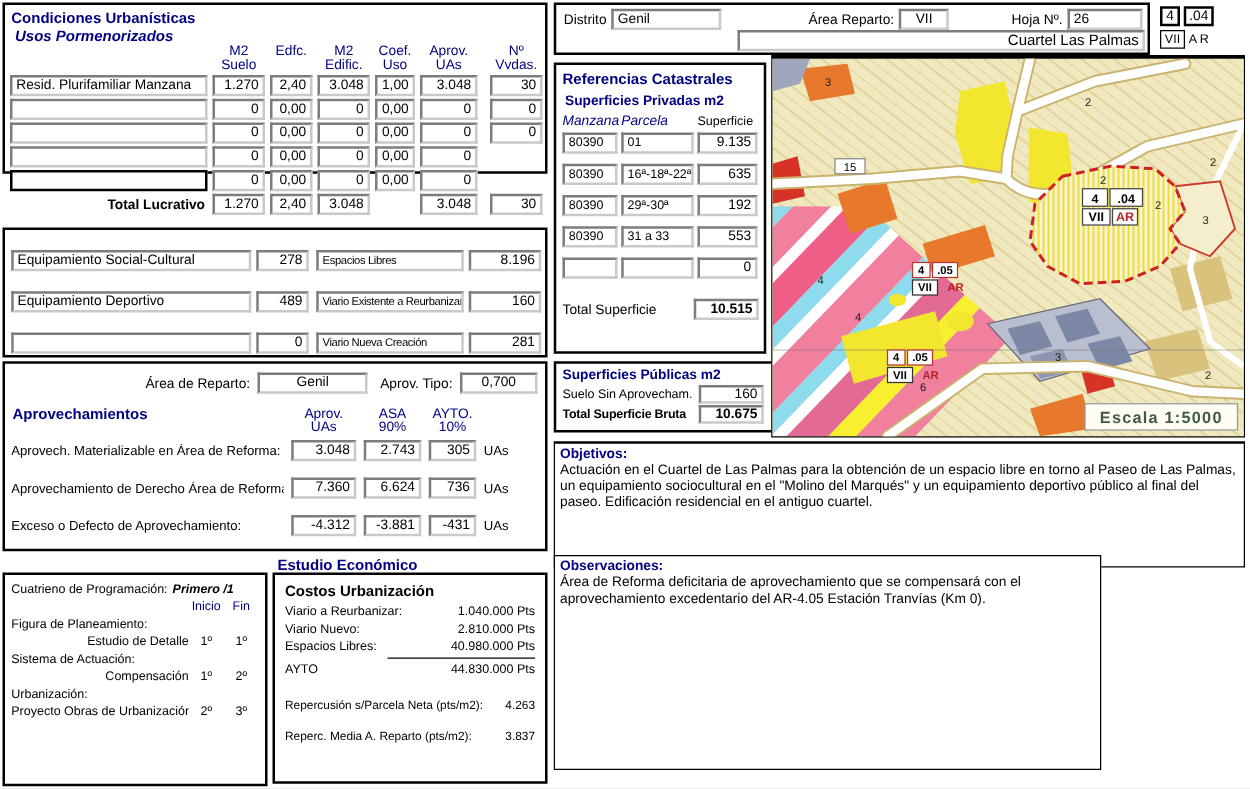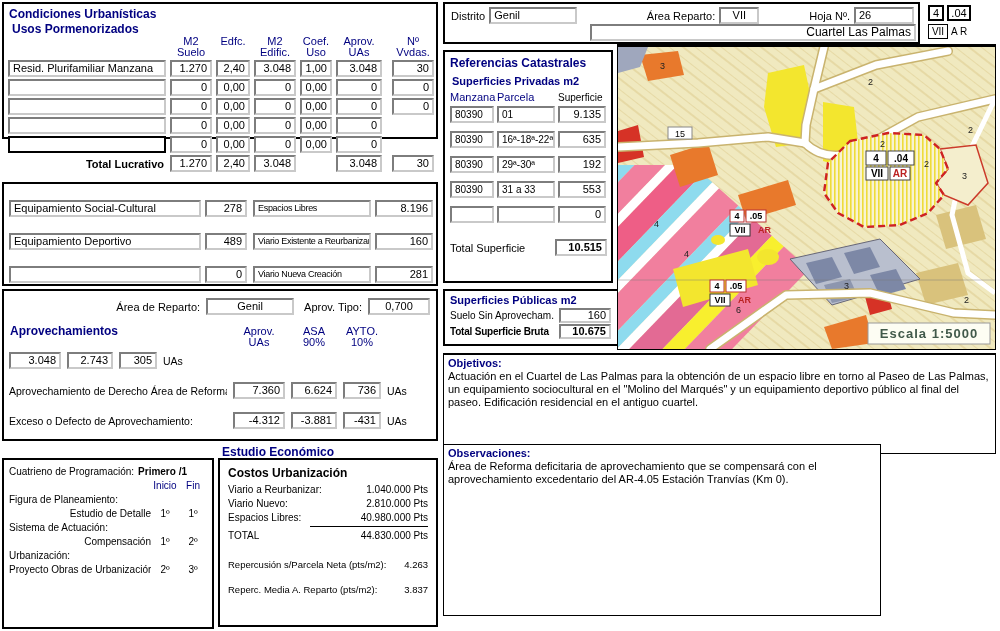--- a/index.html
+++ b/index.html
@@ -3,21 +3,21 @@
 <meta charset="utf-8">
 <style>
   *{margin:0;padding:0;box-sizing:border-box}
   body{background:#cfcfcf;font-family:"Liberation Sans",sans-serif}
   .page{position:relative;width:1000px;height:631px;background:#fff;color:#000;font-size:11px;overflow:hidden;margin:0 auto}
   .abs{position:absolute}
   .panel{position:absolute;background:#fff;border:2px solid #000}
   .thin{border-width:1px}
   .navy{color:#000080}
   .b{font-weight:bold}
-  .i{}
+  .i{font-style:italic}
   .fld{background:#fff;border:2px solid;border-color:#7d7d7d #c9c9c9 #c9c9c9 #7d7d7d;height:17px;line-height:13px;padding:0 3px;overflow:hidden;white-space:nowrap;font-size:11px}
   .fld.black{border:2px solid #000}
   .num{text-align:right}
   .ctr{text-align:center}
   .row{display:flex;align-items:center}
   
   .urow{display:flex;gap:4px;padding-left:4px;margin-top:2px;align-items:center}
   .w-lab{width:158px}.w1{width:42px}.w2{width:34px}.w3{width:42px}.w4{width:32px}.w5{width:46px}.w6{width:42px;margin-left:6px}
   .hc{color:#000080;text-align:center;font-size:11px;line-height:11px;height:22px}
   .sp{flex:1}
@@ -181,20 +181,21 @@
       <div class="hc aw2">
           <div>ASA</div>
           <div>90%</div>
         </div>
       <div class="hc aw3">
           <div>AYTO.</div>
           <div>10%</div>
         </div>
     </div>
     <div class="arow" style="margin-top:4px">
+      <div class="aw-lab">Aprovech. Materializable en Área de Reforma:</div>
       <div class="fld aw1 num">3.048</div>
       <div class="fld aw2 num">2.743</div>
       <div class="fld aw3 num">305</div>
       <div>UAs</div>
     </div>
     <div class="arow" style="margin-top:13px">
       <div class="aw-lab">Aprovechamiento de Derecho  Área de Reforma:</div>
       <div class="fld aw1 num">7.360</div>
       <div class="fld aw2 num">6.624</div>
       <div class="fld aw3 num">736</div>
@@ -255,21 +256,21 @@
     <div class="ecrow">
       <span>Viario Nuevo:</span>
       <span>2.810.000 Pts</span>
     </div>
     <div class="ecrow">
       <span>Espacios Libres:</span>
       <span>40.980.000 Pts</span>
     </div>
     <div style="border-top:1px solid #000;margin:3px 8px 0 90px"></div>
     <div class="ecrow">
-      <span>TOTAL</span>
+      <span>AYTO</span>
       <span>44.830.000 Pts</span>
     </div>
     <div class="ecrow" style="margin-top:18px;font-size:9.5px">
       <span>Repercusión s/Parcela Neta (pts/m2):</span>
       <span>4.263</span>
     </div>
     <div class="ecrow" style="margin-top:14px;font-size:9.5px">
       <span>Reperc. Media A. Reparto (pts/m2):</span>
       <span>3.837</span>
     </div>

